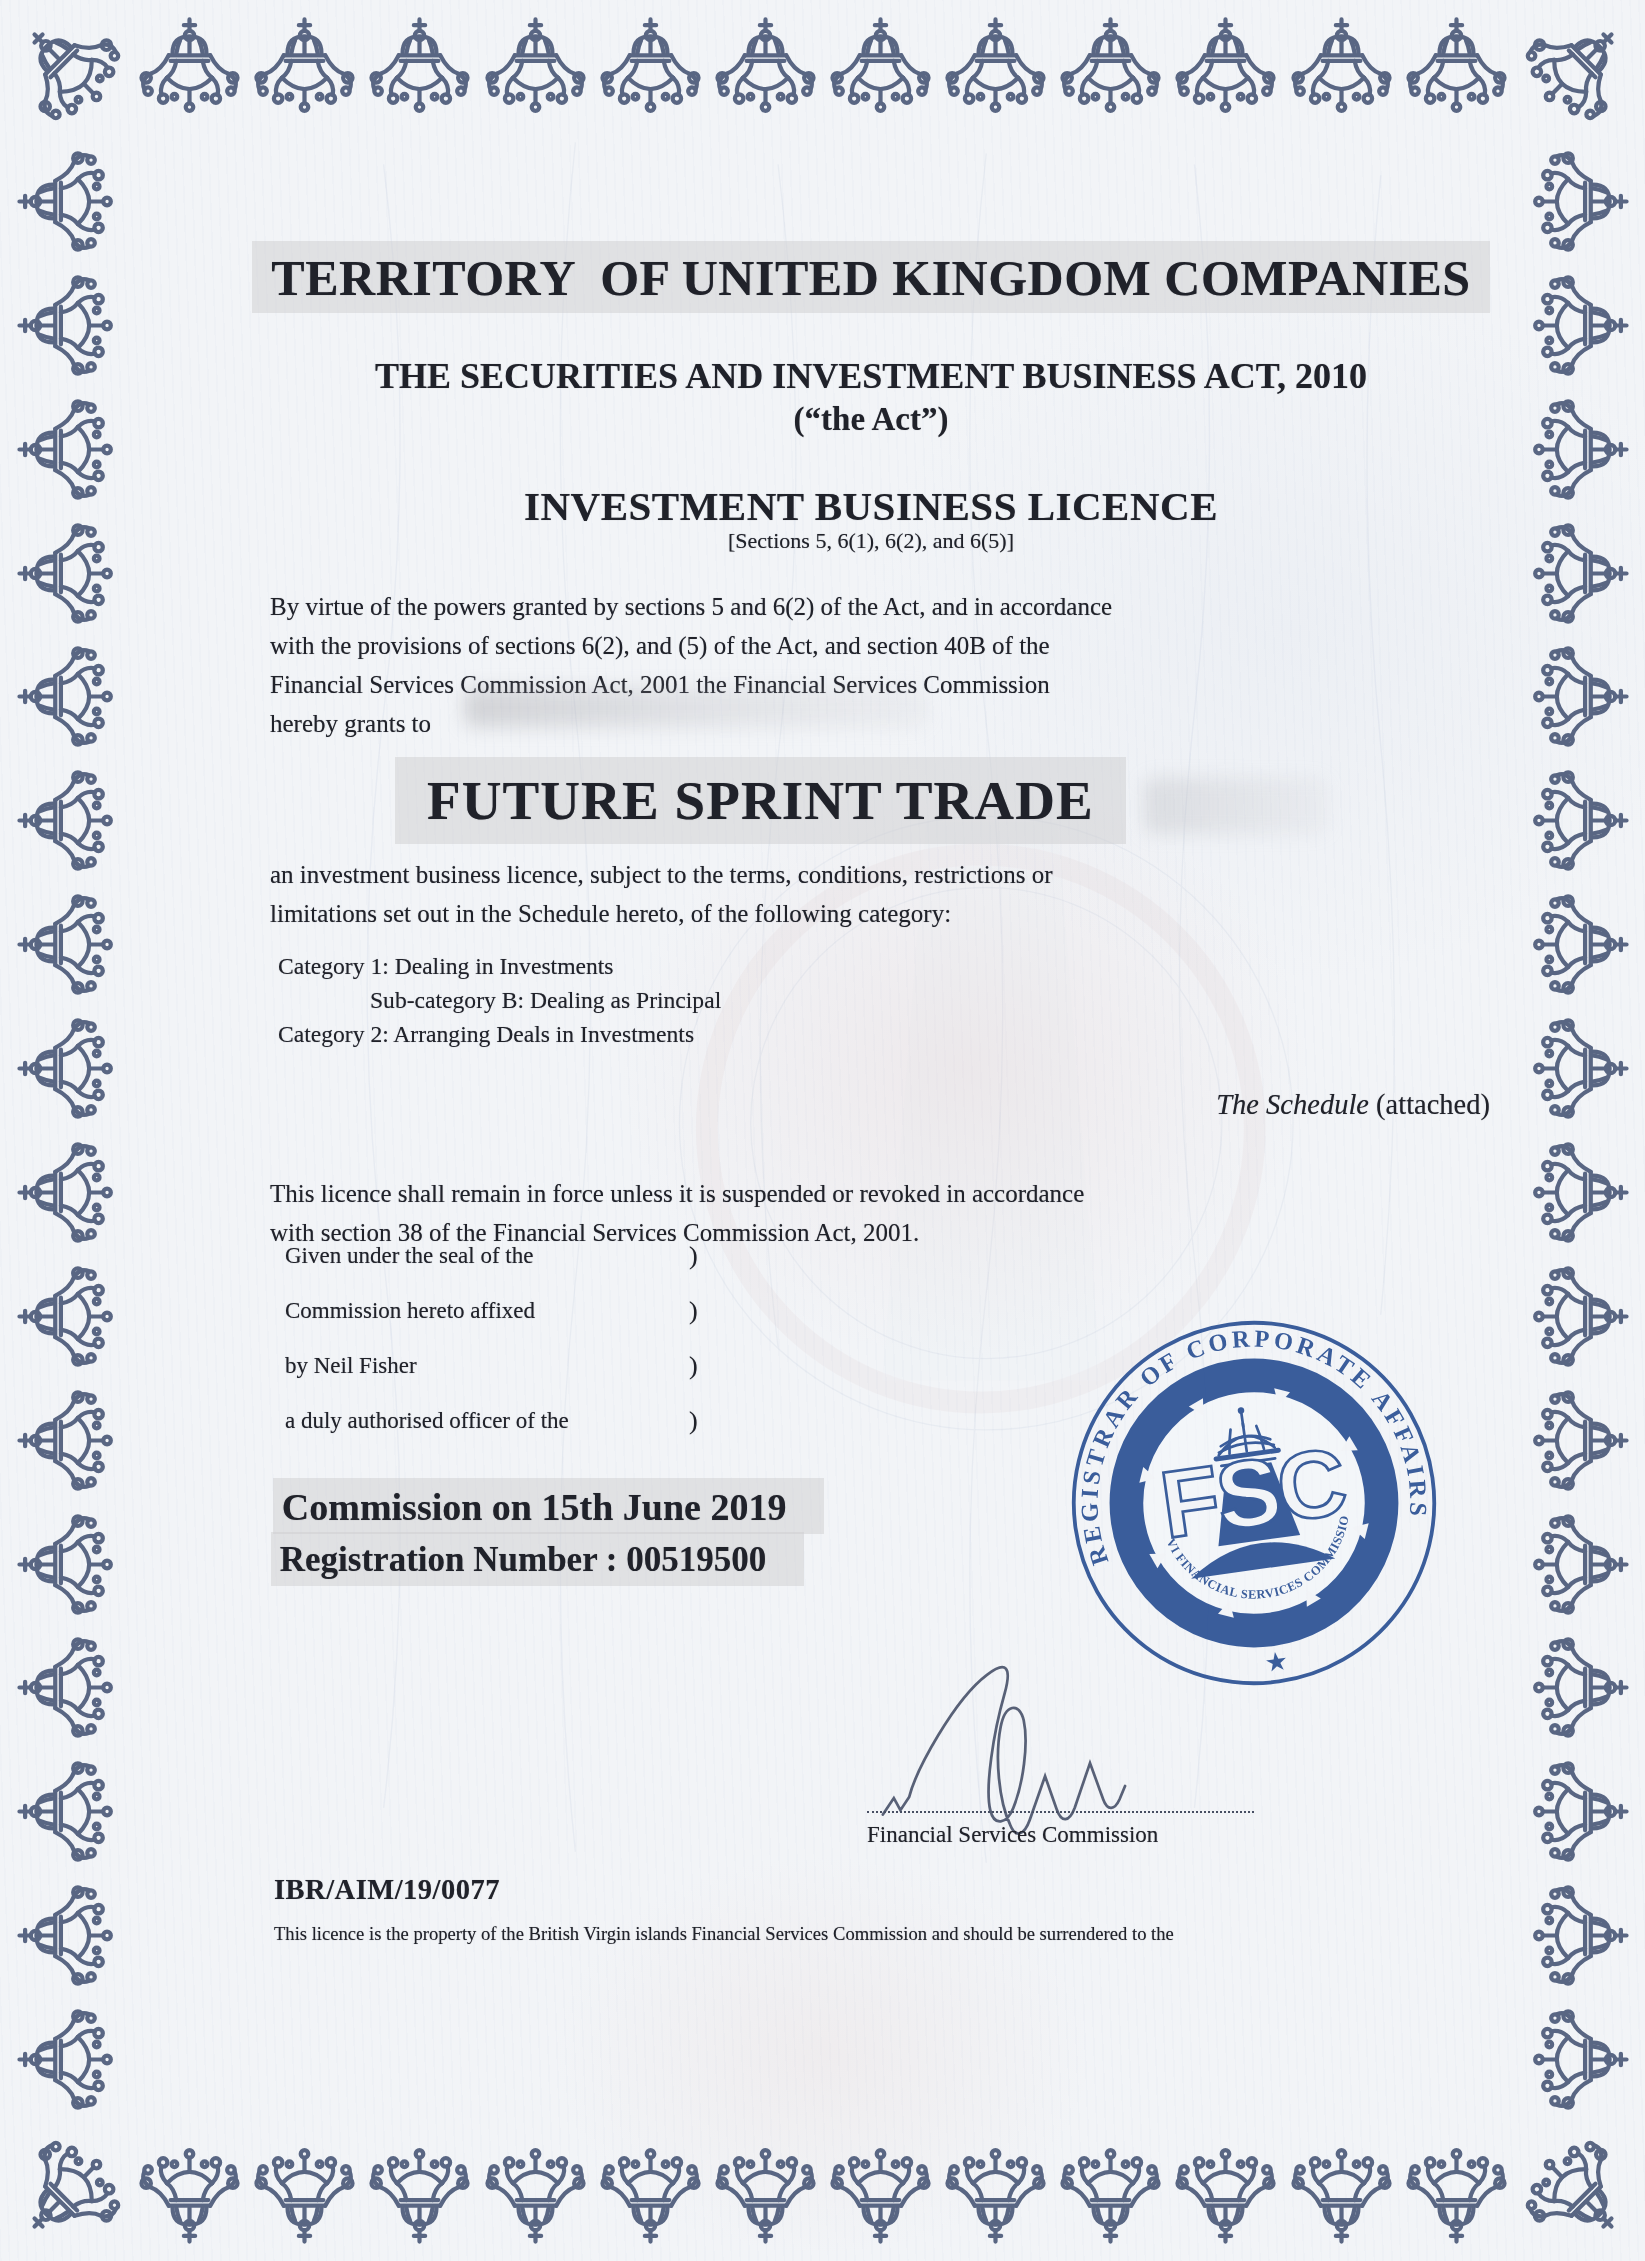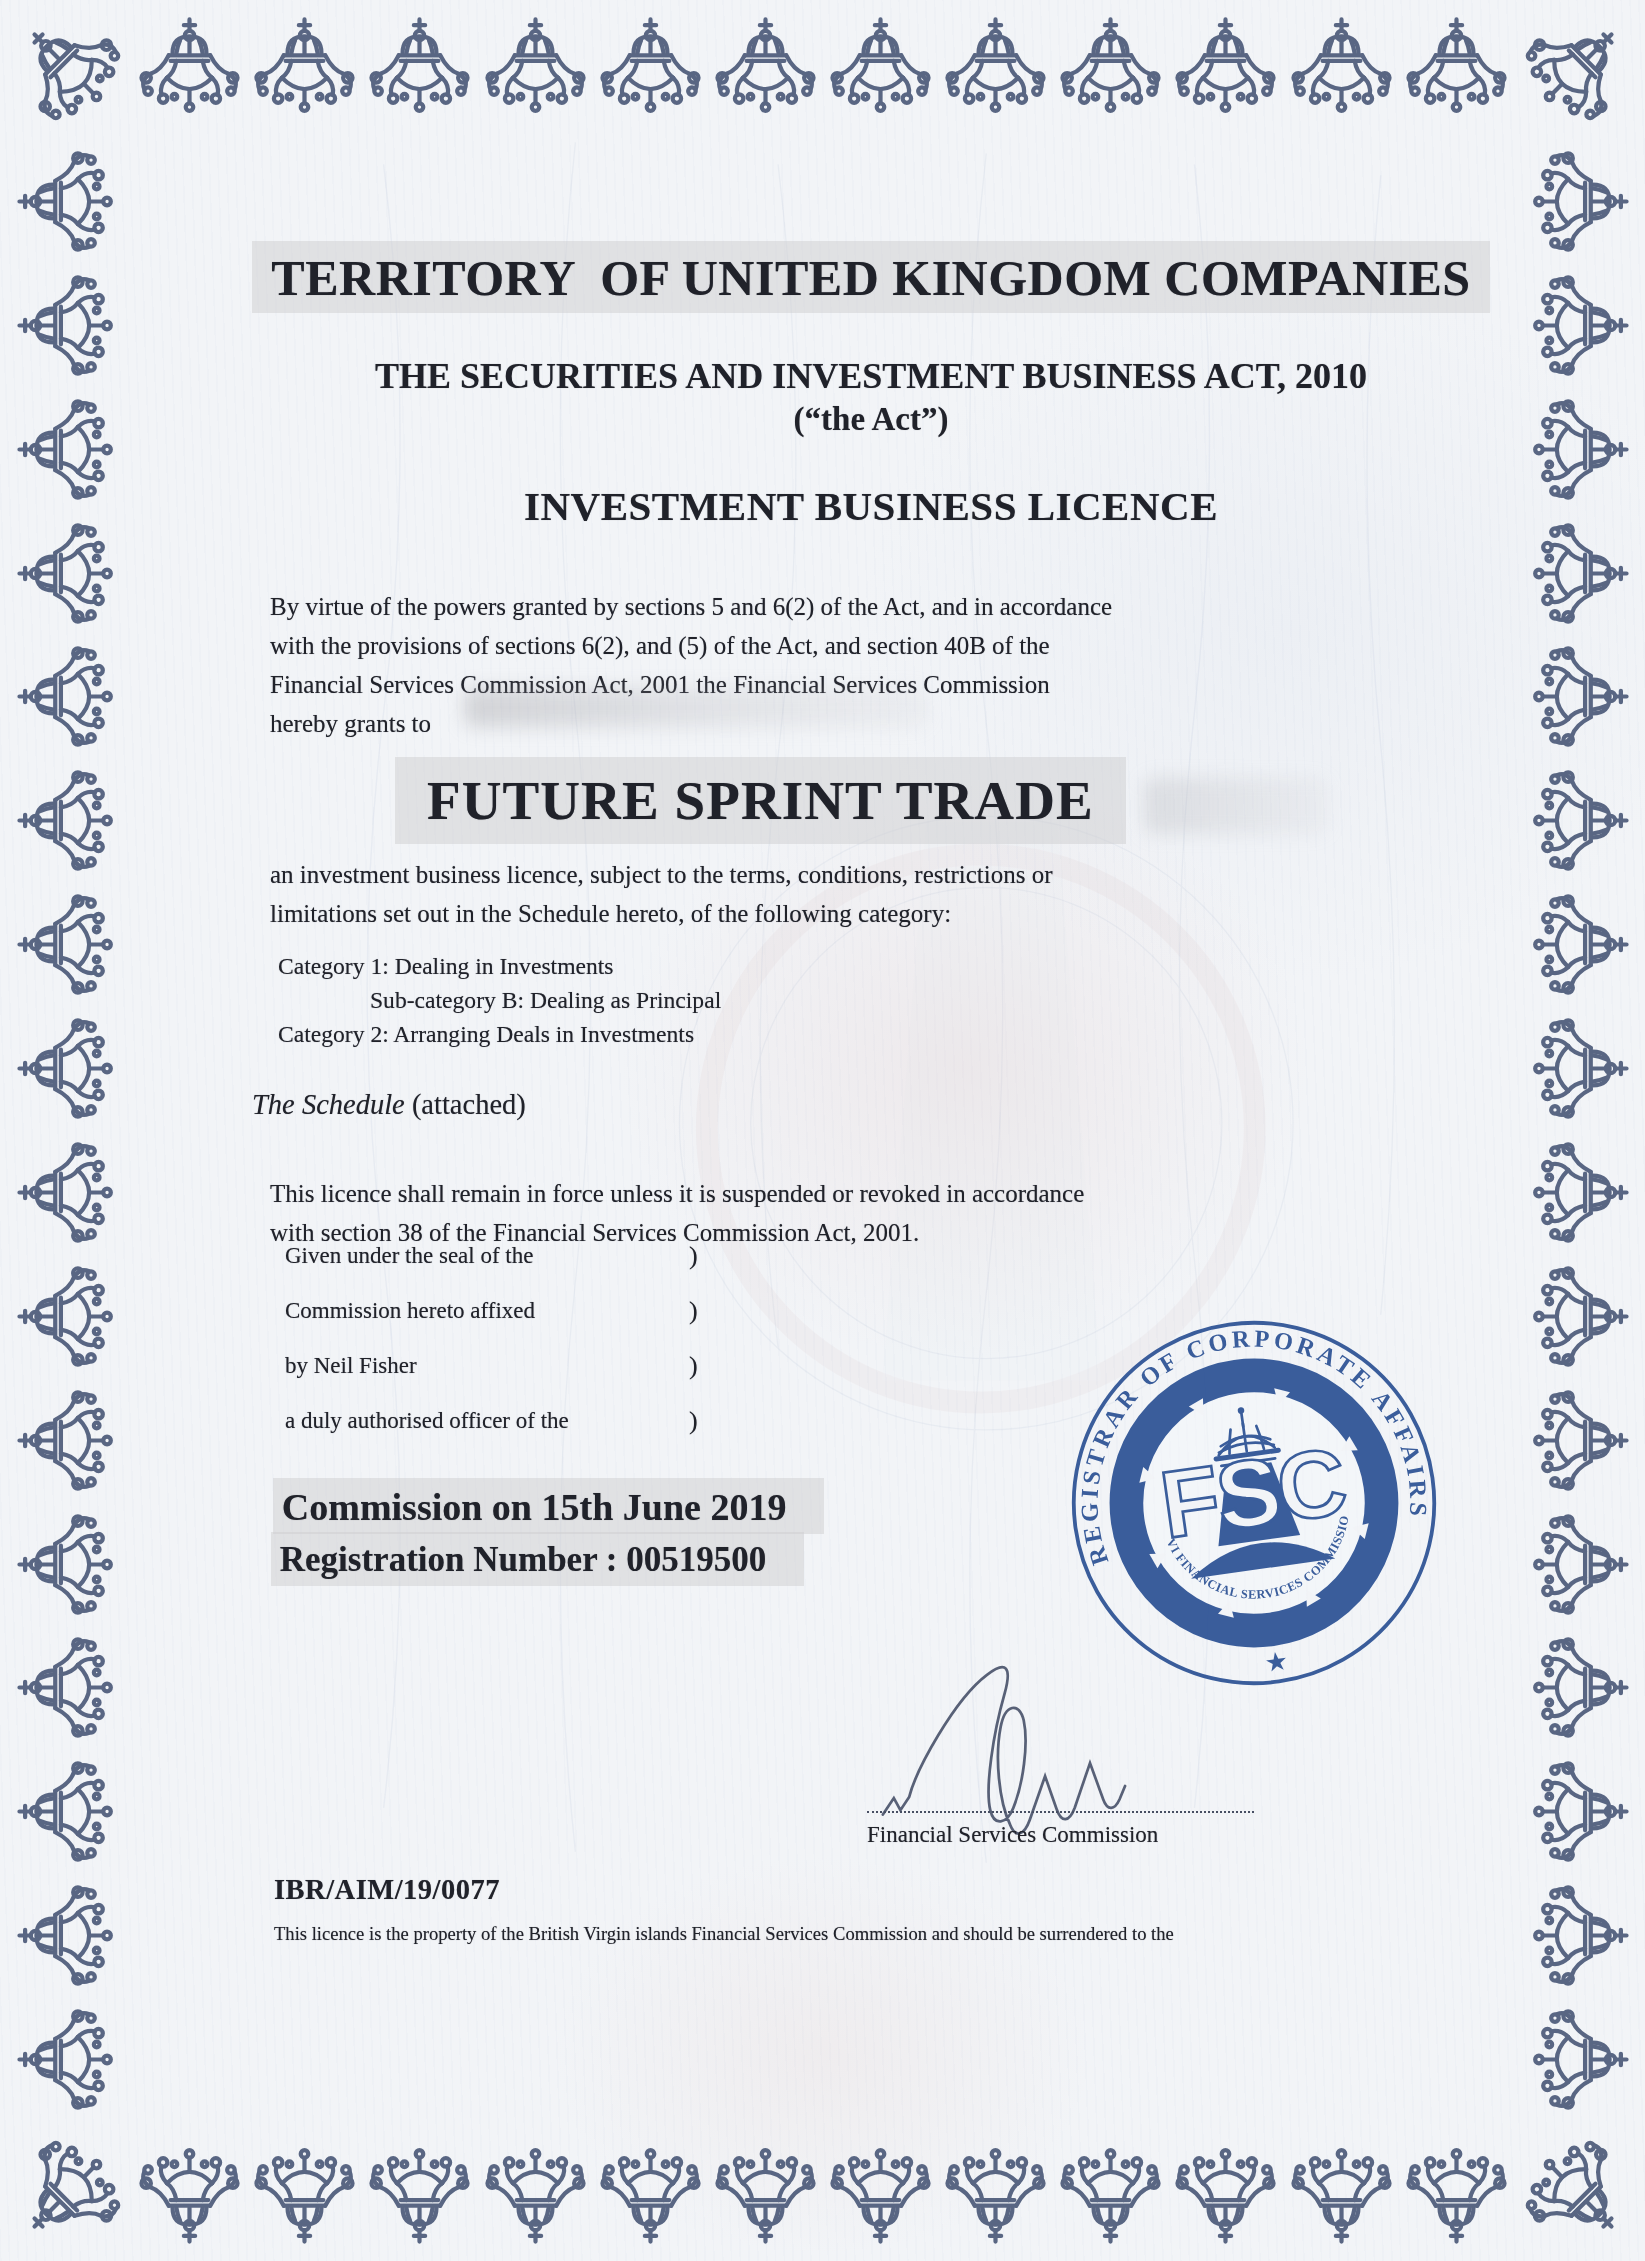--- a/index.html
+++ b/index.html
@@ -34,21 +34,21 @@
   .lic-title{left:252px;top:482px;width:1238px;text-align:center;font-size:41px;font-weight:600;letter-spacing:0.5px;}
   .lic-sections{left:252px;top:528px;width:1238px;text-align:center;font-size:22px;}
   .para{left:270px;width:1101px;font-size:25px;line-height:39px;}
   #grant-para{top:587px;}
   .company-row{left:270px;top:757px;width:1216px;}
   .company-name{display:inline-block;margin-left:125px;padding:12px 32px;font-size:55px;font-weight:bold;
     letter-spacing:1.1px;background:rgba(206,206,208,.5);}
   #licence-para{top:855px;}
   .cats{left:270px;top:949px;width:1101px;font-size:23.6px;line-height:34px;margin-left:8px;}
   .cat-indent{padding-left:92px;}
-  .schedule-line{left:252px;top:1089px;width:1238px;text-align:left;font-size:28.5px;}
+  .schedule-line{left:252px;top:1089px;width:1238px;text-align:right;font-size:28.5px;}
   #force-para{top:1174px;}
   .clause-block{left:285px;top:1243px;width:548px;}
   .clause-row{position:relative;height:55px;font-size:23px;}
   .clause-bracket{position:absolute;left:404px;top:-2.2px;font-size:26px;}
   .commission-line{left:273px;top:1478px;}
   .commission-line span{display:inline-block;font-size:38px;font-weight:bold;padding:6.6px 38px 5.5px 8.8px;background:rgba(206,206,208,.5);}
   .registration-line{left:271px;top:1532px;}
   .registration-line span{display:inline-block;font-size:35px;font-weight:bold;padding:7.7px 38px 6.6px 8.8px;background:rgba(206,206,208,.5);}
   .ref-number{left:274px;top:1874px;font-size:28.5px;font-weight:bold;letter-spacing:0.5px;}
   .footer-note{left:274px;top:1918px;width:1183px;font-size:18.6px;line-height:31px;}
@@ -327,20 +327,21 @@
   <div class="corner" id="corner-bl">
       <svg viewBox="0 0 120 110" class="orn" style="transform: rotate(-135deg);">
         <use href="#orn-sym"></use>
       </svg>
     </div>
 
   <div class="abs ink doc-title">TERRITORY  OF UNITED KINGDOM COMPANIES</div>
   <div class="abs ink act-title">THE SECURITIES AND INVESTMENT BUSINESS ACT, 2010</div>
   <div class="abs ink act-sub">(“the Act”)</div>
   <div class="abs ink lic-title">INVESTMENT BUSINESS LICENCE</div>
+  <div class="abs ink lic-sections">[Sections 5, 6(1), 6(2), and 6(5)]</div>
 
   <div class="abs ink para" id="grant-para">
     <div>By virtue of the powers granted by sections 5 and 6(2) of the Act, and in accordance</div>
     <div>with the provisions of sections 6(2), and (5) of the Act, and section 40B of the</div>
     <div>Financial Services Commission Act, 2001 the Financial Services Commission</div>
     <div>hereby grants to</div>
   </div>
 
   <div class="smudge" id="smudge-grants"></div>
 

